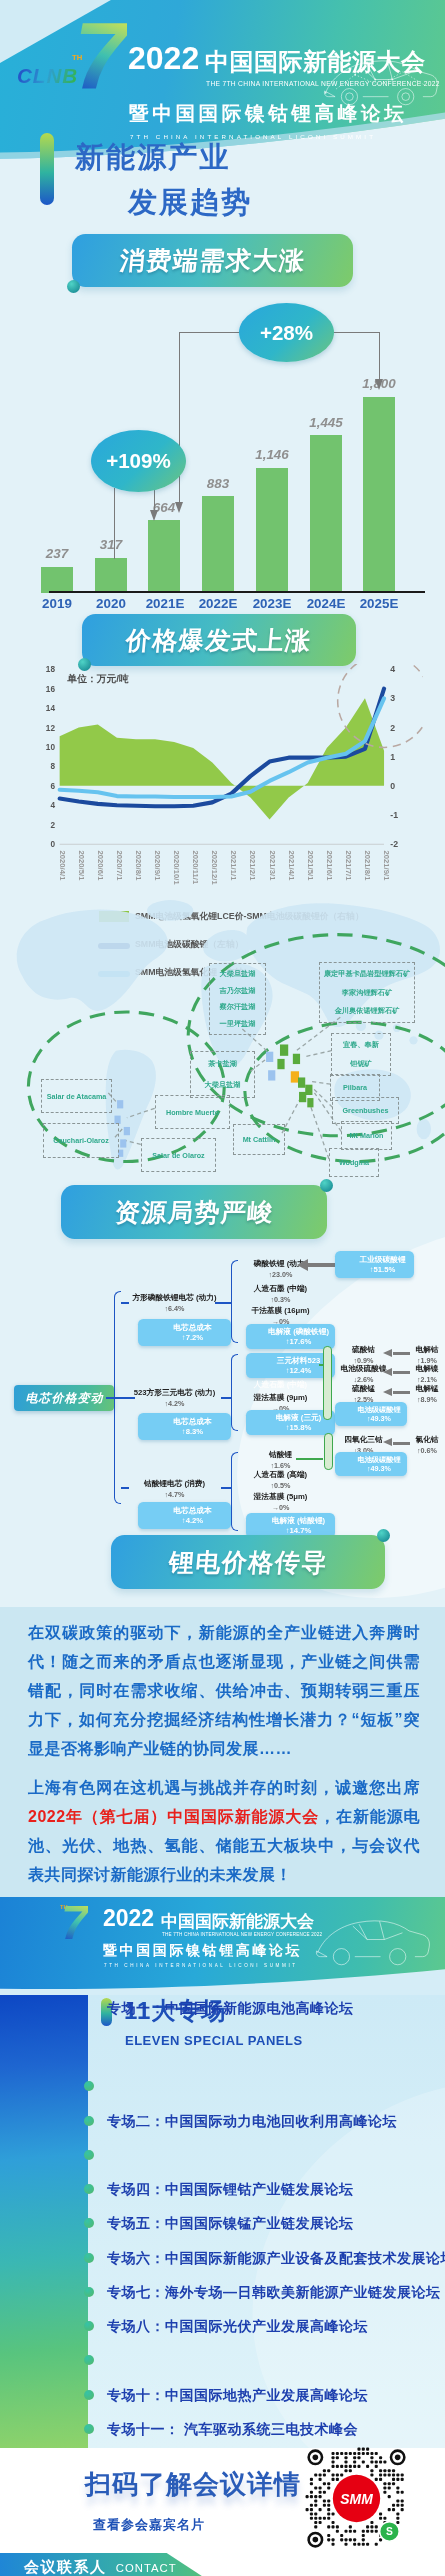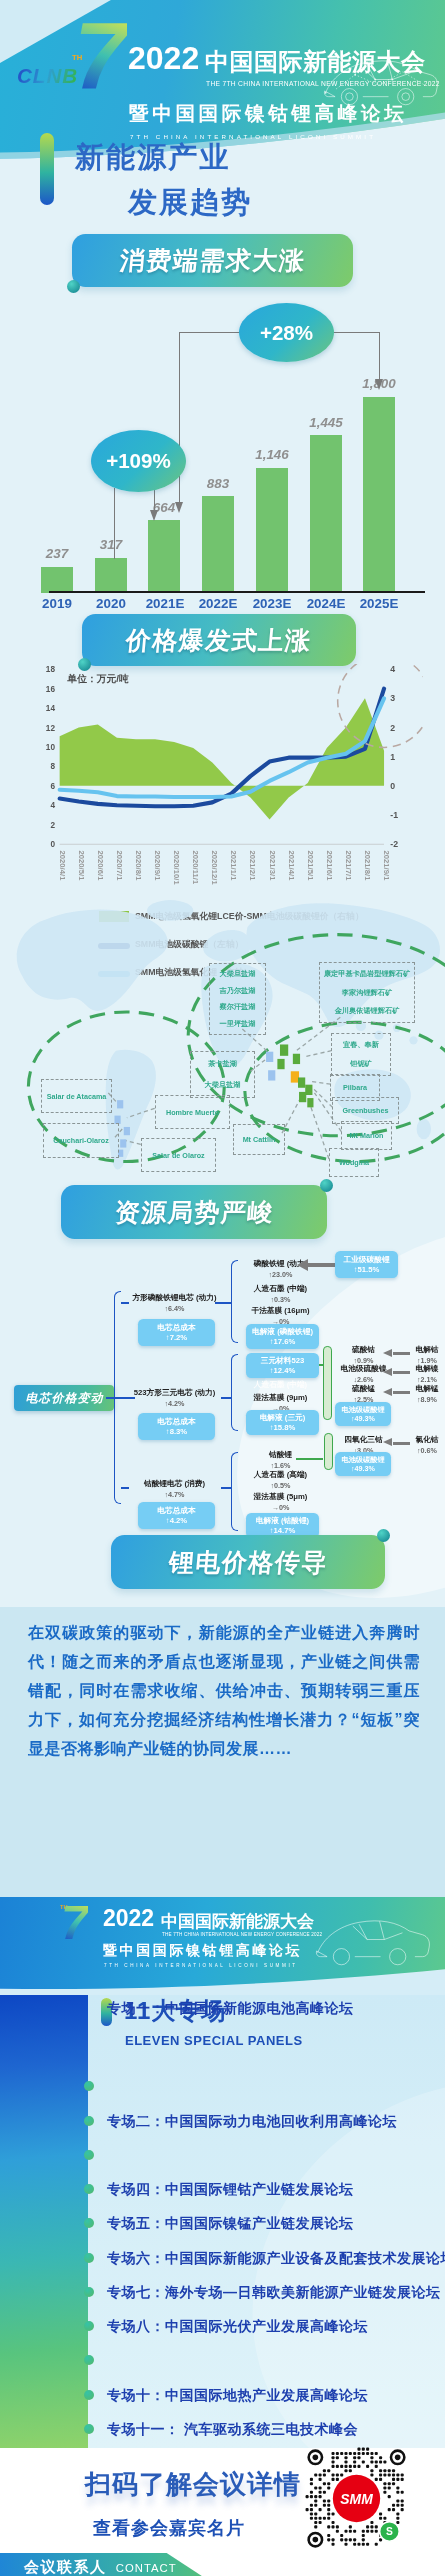--- a/index.html
+++ b/index.html
@@ -26,21 +26,21 @@
   .arrowdown{position:absolute;width:0;height:0;border-left:4.6px solid transparent;border-right:4.6px solid transparent;border-top:11.3px solid #7a7a7a;}
   
   .leg-text{position:absolute;font-size:8.8px;font-weight:bold;color:#555;}
   
   .mapbox{position:absolute;border:1px dashed #8a9596;color:#2fa98c;font-size:7.2px;font-weight:bold;text-align:center;display:flex;flex-direction:column;justify-content:space-around;align-items:center;padding:2.1px 1px;}
   
   .t-label{position:absolute;text-align:center;font-weight:bold;color:#222;font-size:7.7px;line-height:1.25;}
   .t-label .pct{display:block;color:#666;font-size:7.2px;margin-top:1px;}
   .t-label.muted{color:#fdfdfd;}
   .t-label.muted .pct{color:#f4f7f7;}
-  .t-box{position:absolute;background:#76cdf4;border-radius:5.2px;color:#fff;font-weight:bold;font-size:7.7px;line-height:1.3;text-align:center;display:flex;flex-direction:column;justify-content:center;box-shadow:0 1.5px 3.1px rgba(60,130,170,.25);}
+  .t-box{position:absolute;background:#76cdf4;border-radius:5.2px;color:#fff;font-weight:bold;font-size:7.7px;line-height:1.3;text-align:center;display:flex;flex-direction:column;justify-content:center;box-shadow:0 1.5px 3.1px rgba(60,130,170,.25);padding-left:16px;}
   .t-root{position:absolute;background:linear-gradient(100deg,#2f9fd6 0%,#46b9a0 70%,#67c377 100%);border-radius:4.1px;color:#fff;font-weight:bold;font-size:12px;display:flex;align-items:center;justify-content:center;letter-spacing:1px;box-shadow:0 1.5px 4.1px rgba(40,110,150,.3);}
   .brace-b{position:absolute;width:6.2px;border-left:1.5px solid #1d55c4;border-top:1.5px solid #1d55c4;border-bottom:1.5px solid #1d55c4;border-radius:6.2px 0 0 6.2px;}
   .brace-g{position:absolute;width:6.7px;background:#d7ecd1;border:1px solid #3ea84e;border-radius:4.1px;}
   .bline{position:absolute;background:#1d55c4;}
   .grnline{position:absolute;background:#3ea84e;}
   .atail{position:absolute;background:#7c7c7c;}
   .ahead{position:absolute;width:0;height:0;border-top:4.6px solid transparent;border-bottom:4.6px solid transparent;border-right:9.3px solid #7c7c7c;}
   .ahead.big{border-top-width:6.2px;border-bottom-width:6.2px;border-right-width:11.3px;}
   
   .para{position:absolute;width:392px;font-size:16px;font-weight:bold;color:#1a6ac6;line-height:29px;text-align:justify;letter-spacing:0.5px;}
@@ -435,20 +435,23 @@
     </div>
   </div>
 
   <div class="banner" style="left:111px;top:1535px;width:274px;height:54px;">
       <span class="sk">锂电价格传导</span>
     </div>
   <div class="tealdot" style="left:377px;top:1529px;"></div>
 
   <div class="abs" style="left:0;top:1607px;width:446px;height:290px;background:#cbe7f2;"></div>
   <div class="para" style="left:28px;top:1618px;">在双碳政策的驱动下，新能源的全产业链进入奔腾时代！随之而来的矛盾点也逐渐显现，产业链之间供需错配，同时在需求收缩、供给冲击、预期转弱三重压力下，如何充分挖掘经济结构性增长潜力？“短板”突显是否将影响产业链的协同发展……</div>
+  <div class="para" style="left:28px;top:1773px;">
+    <span>上海有色网在这机遇与挑战并存的时刻，诚邀您出席</span><span class="red">2022年（第七届）中国国际新能源大会</span><span>，在新能源电池、光伏、地热、氢能、储能五大板块中，与会议代表共同探讨新能源行业的未来发展！</span>
+  </div>
 
   <div class="abs" style="left:0;top:1897px;width:446px;height:98px;background:linear-gradient(100deg,#1b82d6 0%,#28a9d8 45%,#3fbdae 80%,#5ec98d 100%);overflow:hidden;">
     <svg class="abs" style="left:0;top:0" width="446" height="98" viewBox="0 0 865 190">
       <path d="M0,178 C300,182 600,166 865,140 L865,190 L0,190 Z" fill="#d5edf7"></path>
     </svg>
     <svg class="abs" style="left:309px;top:4.1px;" width="124" height="77" viewBox="0 0 260 160">
       <g stroke="rgba(255,255,255,0.55)" fill="none" stroke-width="2">
         <path d="M18,108 C30,78 60,52 105,44 C150,36 185,44 210,62 L238,70 C250,74 254,84 252,96 L250,106 C249,112 244,116 238,116 L222,116 M150,116 L96,116 M38,116 L24,116 C18,116 14,110 16,104 Z"></path>
         <circle cx="68" cy="116" r="17"></circle>
           <circle cx="186" cy="116" r="17"></circle>
@@ -487,21 +490,21 @@
   <div class="bullet" style="left:84px;top:2321px;"></div>
   <div class="panel-item" style="left:107px;top:2318px;">专场八：中国国际光伏产业发展高峰论坛</div>
   <div class="bullet" style="left:84px;top:2355px;"></div>
   <div class="bullet" style="left:84px;top:2390px;"></div>
   <div class="panel-item" style="left:107px;top:2387px;">专场十：中国国际地热产业发展高峰论坛</div>
   <div class="bullet" style="left:84px;top:2424px;"></div>
   <div class="panel-item" style="left:107px;top:2421px;">专场十一： 汽车驱动系统三电技术峰会</div>
 
   <div class="abs" style="left:0;top:2448px;width:446px;height:168px;background:#ffffff;"></div>
   <div class="abs" style="left:85px;top:2467px;font-size:26px;font-weight:bold;color:#2a5cb8;letter-spacing:1px;text-shadow:0 8.2px 6.2px rgba(42,92,184,.22);">扫码了解会议详情</div>
-  <div class="abs" style="left:93px;top:2516px;font-size:18px;font-weight:bold;color:#1d50b5;letter-spacing:1px;">查看参会嘉宾名片</div>
+  <div class="abs" style="left:93px;top:2516px;font-size:13px;font-weight:bold;color:#1d50b5;letter-spacing:1px;">查看参会嘉宾名片</div>
   <svg id="qrcode" class="abs" style="left:303px;top:2445px;" width="107" height="107" viewBox="0 0 208 208">
       <rect x="5" y="97.4" width="6" height="6" rx="2" fill="#111"></rect>
       <rect x="5" y="122.60000000000001" width="6" height="6" rx="2" fill="#111"></rect>
       <rect x="13.399999999999999" y="63.80000000000001" width="6" height="6" rx="2" fill="#111"></rect>
       <rect x="13.399999999999999" y="72.2" width="6" height="6" rx="2" fill="#111"></rect>
       <rect x="13.399999999999999" y="89" width="6" height="6" rx="2" fill="#111"></rect>
       <rect x="13.399999999999999" y="97.4" width="6" height="6" rx="2" fill="#111"></rect>
       <rect x="13.399999999999999" y="114.2" width="6" height="6" rx="2" fill="#111"></rect>
       <rect x="13.399999999999999" y="122.60000000000001" width="6" height="6" rx="2" fill="#111"></rect>
       <rect x="13.399999999999999" y="131" width="6" height="6" rx="2" fill="#111"></rect>

